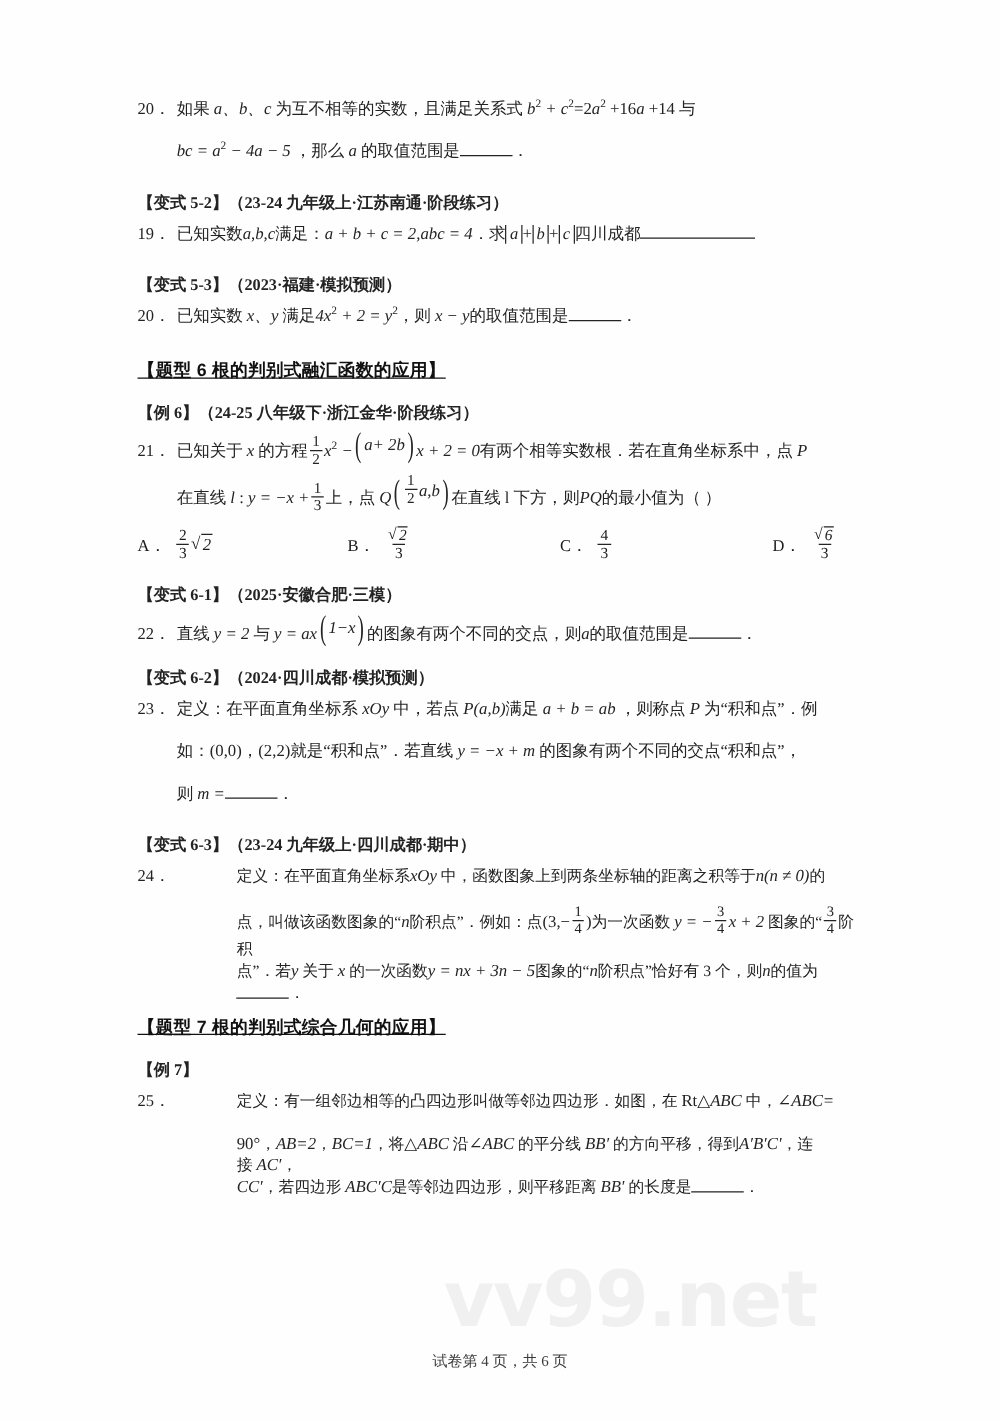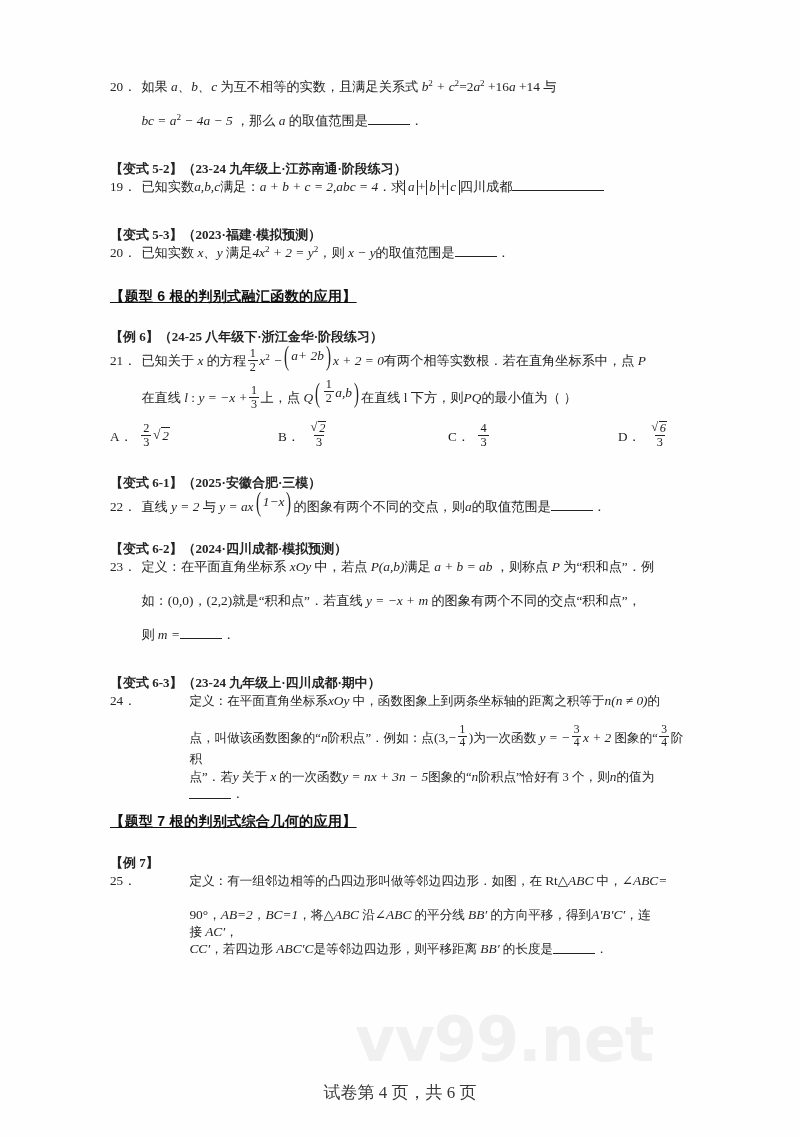--- a/index.html
+++ b/index.html
@@ -47,21 +47,21 @@
   .qtext {
     flex: 1 1 auto;
   }
 
   
   .srcline {
     font-size: 13px;
     color: #232323;
     min-height: 32px;
     display: flex;
-    align-items: flex-end;
+    align-items: center;
     font-family: "Liberation Serif", "DejaVu Serif", serif;
   }
   .srcline .tag {
     font-weight: bold;
     letter-spacing: 0px;
   }
   .srcline .paren {
     letter-spacing: 0px;
     font-weight: bold;
   }
@@ -200,21 +200,21 @@
     white-space: nowrap;
   }
 
   
   .footer {
     position: absolute;
     left: 0;
     top: 1081px;
     width: 800px;
     text-align: center;
-    font-size: 17px;
+    font-size: 12px;
     color: #3a3a3a;
     font-family: "Liberation Serif", "DejaVu Serif", serif;
   }
   .sm { font-size: 12.6px; margin-left: 48px; }
 </style>
 </head>
 <body>
 
 <div class="page">
   <div class="content">

